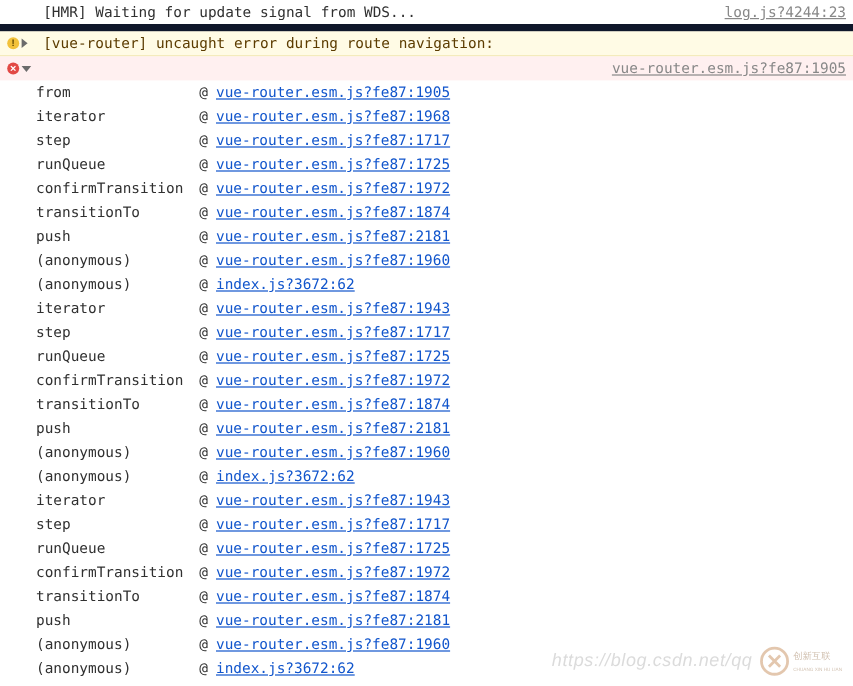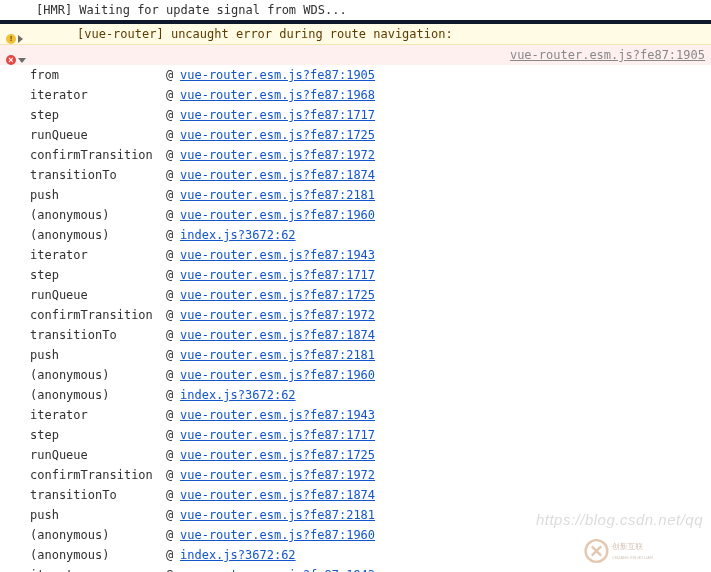--- a/index.html
+++ b/index.html
@@ -9,26 +9,26 @@
     font-family: "Menlo", "Consolas", monospace;
     font-size: 12px;
     line-height: 20px;
     background: #ffffff;
     color: #303030;
     overflow: hidden;
   }
   .console { width: 100%; }
   .row {
     display: flex;
-    align-items: flex-end;
+    align-items: center;
     padding: 0 6px;
     min-height: 20px;
     white-space: nowrap;
   }
-  .row-warn { background: #fffbe5; border-top:4px solid #0f172a; border-bottom:1px solid #f2e7b2;gap:41px;}
+  .row-warn { background: #fffbe5; border-top:6px solid #0f172a; border-bottom:1px solid #f2e7b2;}
   .row-err  { background: #fff0f0; }
   .gutter {
     display: flex;
     width: 30px;
     flex: 0 0 30px;
     align-items: center;
     gap: 2px;
   }
   .gutter-indent { width: 30px; flex:0 0 30px; }
   .msg { flex: 1 1 auto; overflow: hidden; text-overflow: clip; }
@@ -95,38 +95,38 @@
   .watermark {
     position: absolute;
     right: 8px;
     bottom: 6px;
     display: flex;
     align-items: center;
     gap: 6px;
     opacity: 0.35;
     pointer-events: none;
     font-family: sans-serif;
-    flex-direction: column;
   }
   .watermark .url {
     color: #999;
     font-size: 15px;
     font-style: italic;
     letter-spacing: 0.5px;
   }
   .watermark svg { width: 70px; height: 30px; }
 </style>
 </head>
 <body>
 
 <div class="console">
 
   <div class="row">
     <div class="gutter"></div>
     <span class="msg msg-log">[HMR] Waiting for update signal from WDS...</span>
+    <a class="src">log.js?4244:23</a>
   </div>
 
   <div class="row row-warn">
     <div class="gutter">
       <span class="ico ico-warn"></span>
       <span class="tri"></span>
     </div>
     <span class="msg msg-warn">[vue-router] uncaught error during route navigation:</span>
   </div>
 

